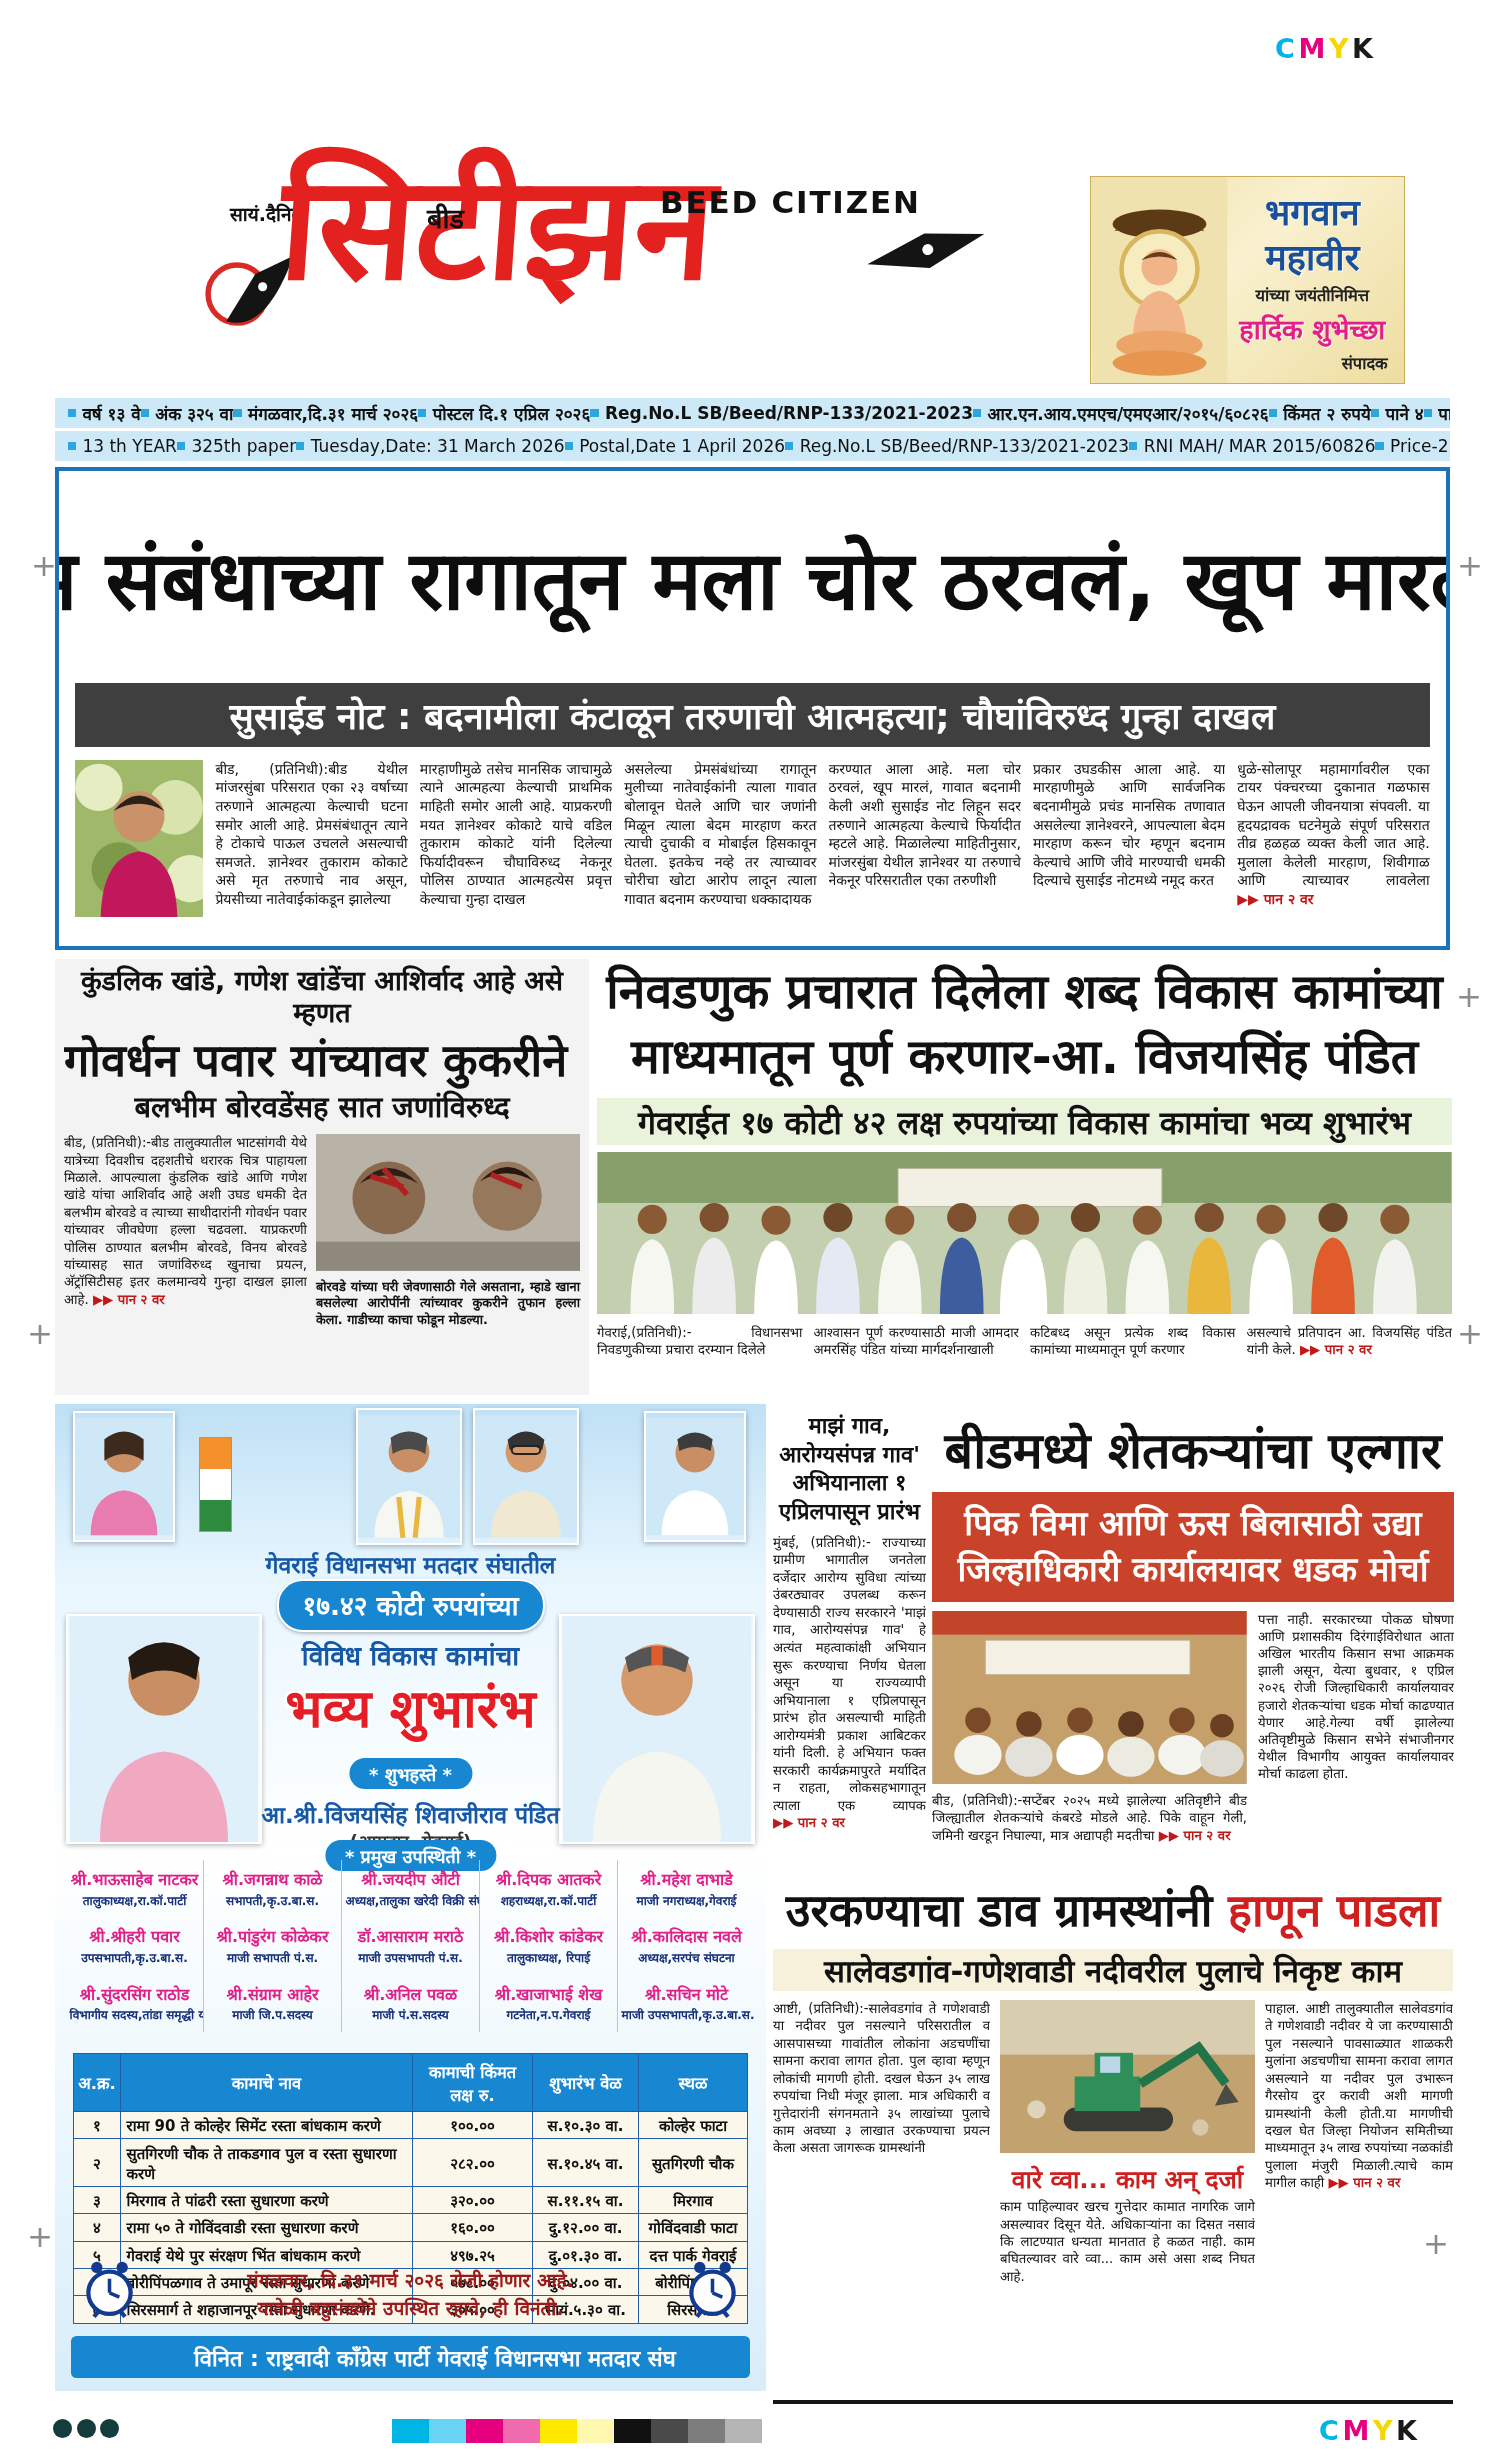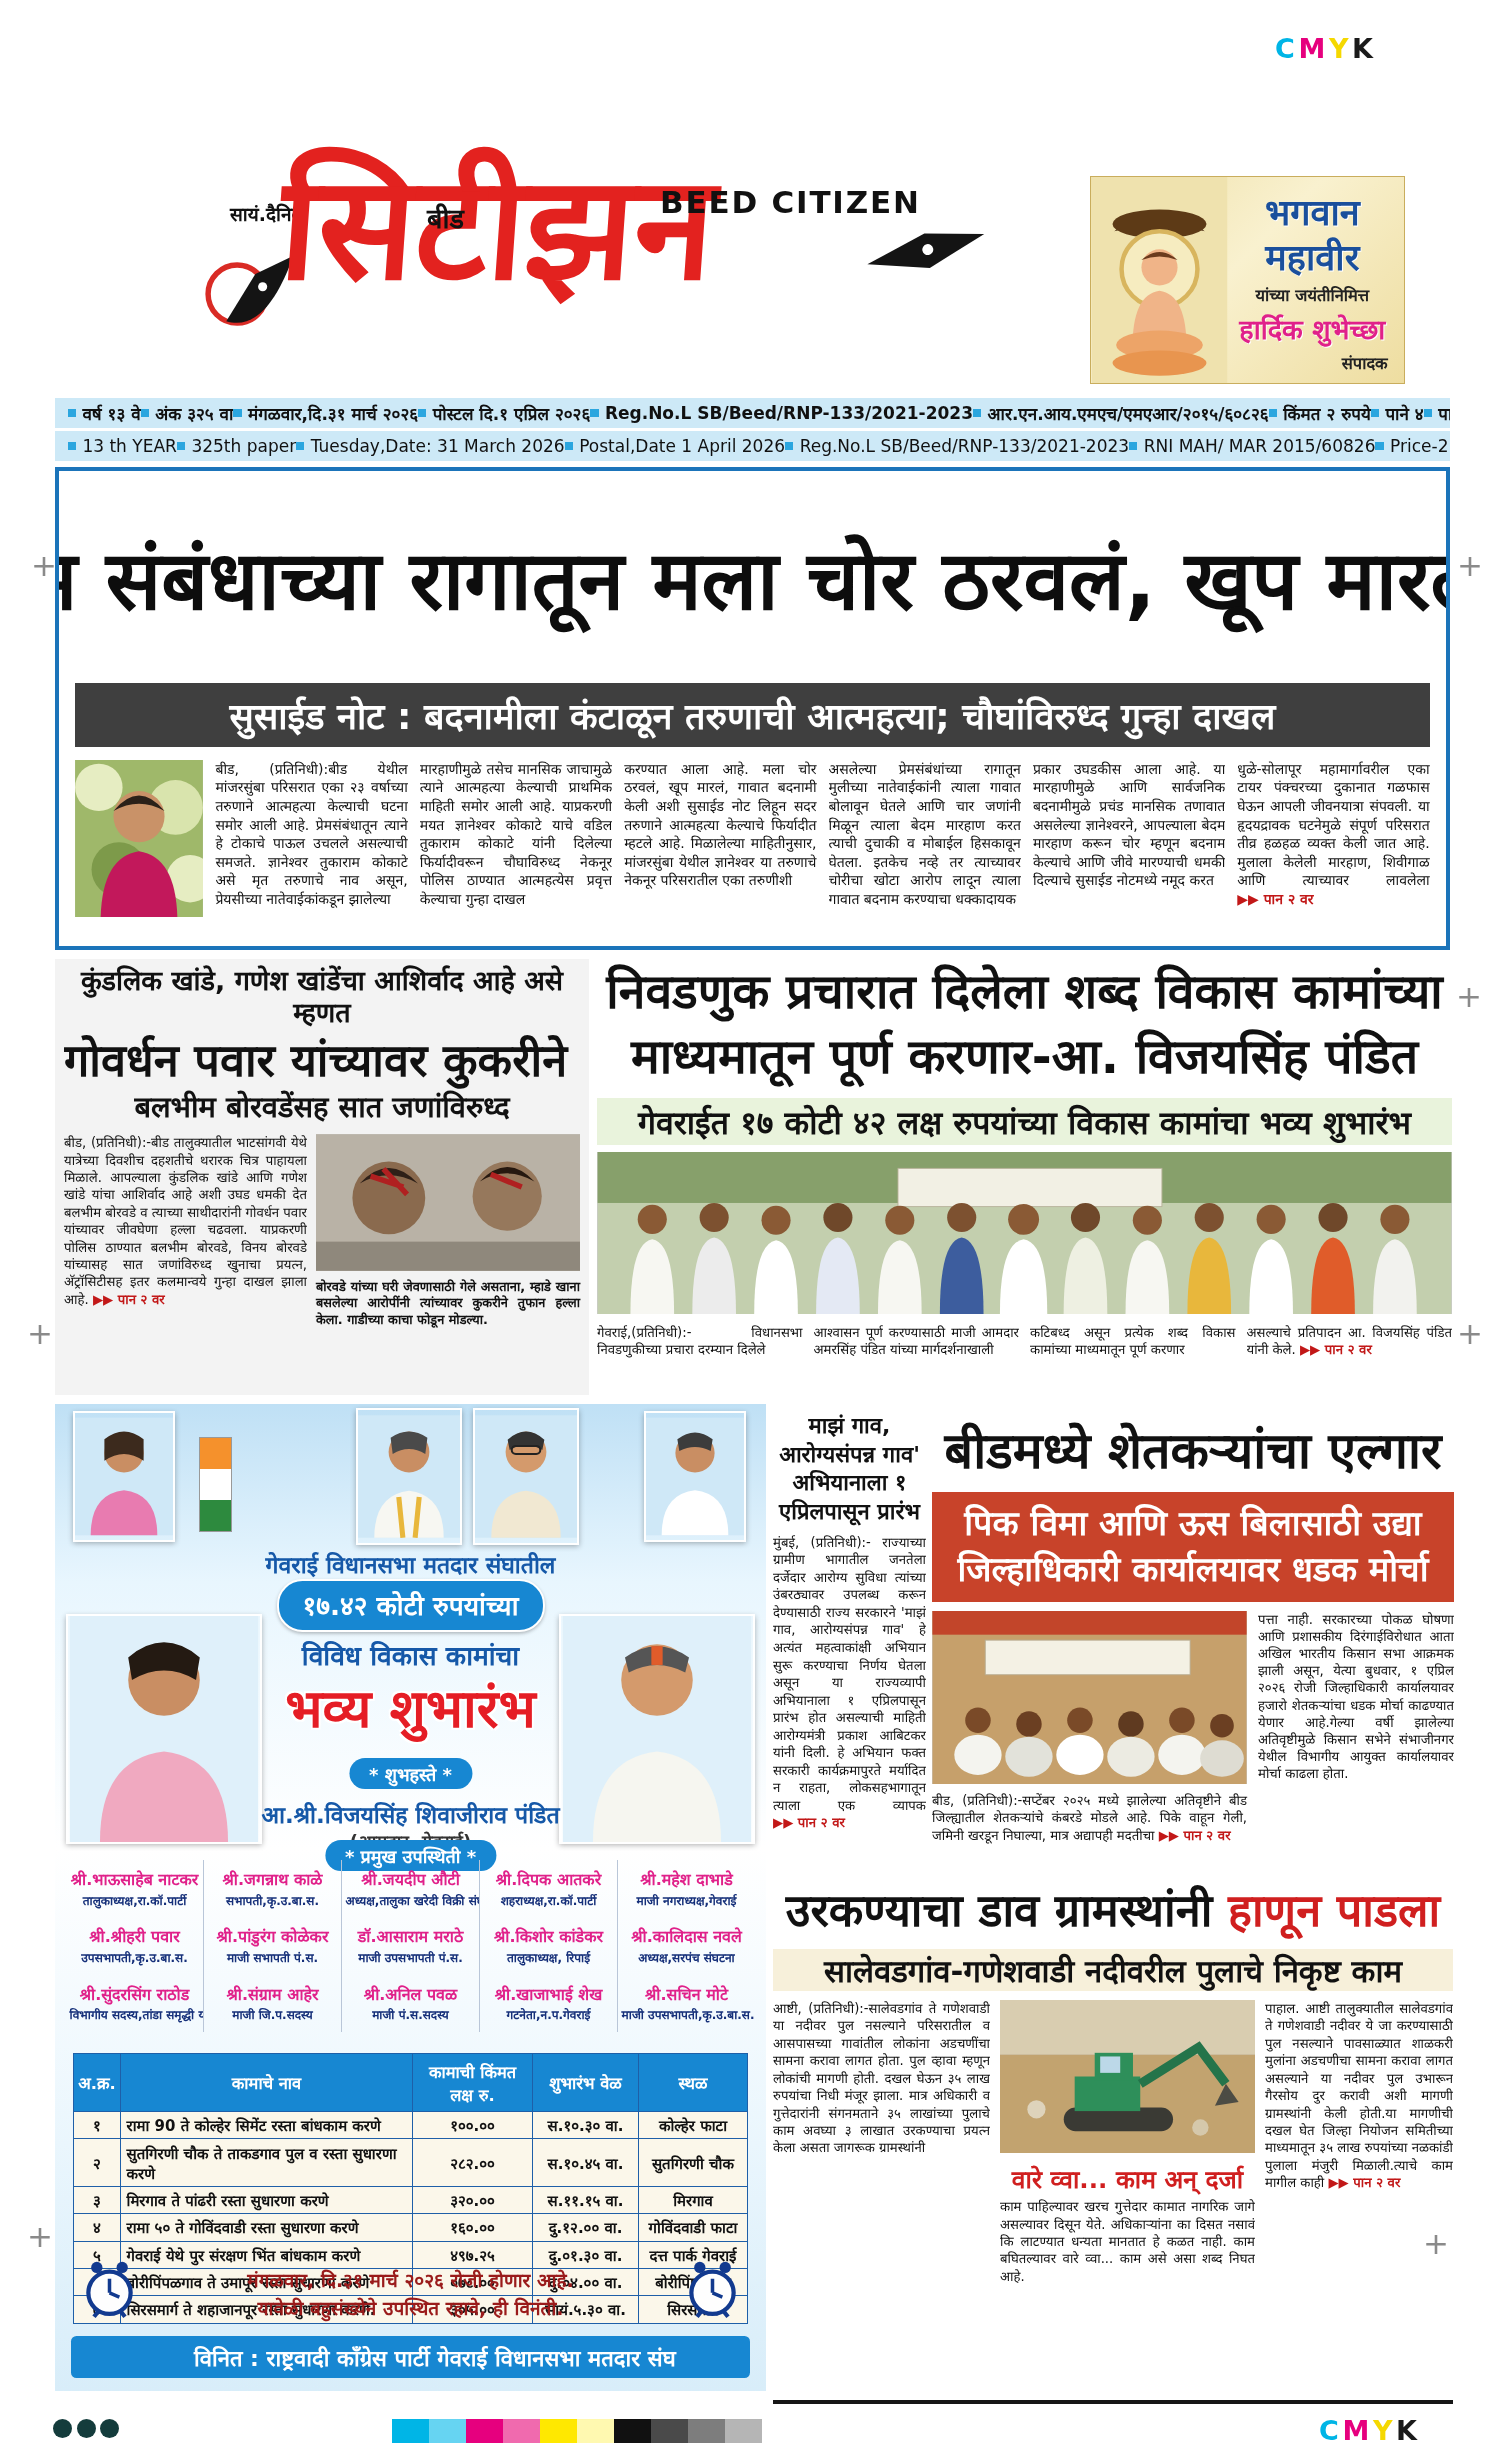--- a/index.html
+++ b/index.html
@@ -237,22 +237,22 @@
         <circle cx="26" cy="30" r="26" fill="#e6edc2"></circle>
           <circle cx="110" cy="52" r="30" fill="#d9e4ad"></circle>
         <circle cx="48" cy="120" r="30" fill="#7d9a4a"></circle>
           <circle cx="126" cy="130" r="26" fill="#e6edc2"></circle>
         <circle cx="70" cy="62" r="28" fill="#c99268"></circle>
         <path d="M42 56 Q70 22 98 56 Q70 40 42 56 Z" fill="#2b2119"></path>
         <path d="M28 172 Q30 106 70 100 Q110 106 112 172 Z" fill="#c2185b"></path>
       </svg>
       <div class="lead-col just">बीड, (प्रतिनिधी):बीड येथील मांजरसुंबा परिसरात एका २३ वर्षाच्या तरुणाने आत्महत्या केल्याची घटना समोर आली आहे. प्रेमसंबंधातून त्याने हे टोकाचे पाऊल उचलले असल्याची समजते. ज्ञानेश्वर तुकाराम कोकाटे असे मृत तरुणाचे नाव असून, प्रेयसीच्या नातेवाईकांकडून झालेल्या</div>
       <div class="lead-col just">मारहाणीमुळे तसेच मानसिक जाचामुळे त्याने आत्महत्या केल्याची प्राथमिक माहिती समोर आली आहे. याप्रकरणी मयत ज्ञानेश्वर कोकाटे याचे वडिल तुकाराम कोकाटे यांनी दिलेल्या फिर्यादीवरून चौघाविरुध्द नेकनूर पोलिस ठाण्यात आत्महत्येस प्रवृत्त केल्याचा गुन्हा दाखल</div>
+      <div class="lead-col just">असलेल्या प्रेमसंबंधांच्या रागातून मुलीच्या नातेवाईकांनी त्याला गावात बोलावून घेतले आणि चार जणांनी मिळून त्याला बेदम मारहाण करत त्याची दुचाकी व मोबाईल हिसकावून घेतला. इतकेच नव्हे तर त्याच्यावर चोरीचा खोटा आरोप लादून त्याला गावात बदनाम करण्याचा धक्कादायक</div>
       <div class="lead-col just">करण्यात आला आहे. मला चोर ठरवलं, खूप मारलं, गावात बदनामी केली अशी सुसाईड नोट लिहून सदर तरुणाने आत्महत्या केल्याचे फिर्यादीत म्हटले आहे. मिळालेल्या माहितीनुसार, मांजरसुंबा येथील ज्ञानेश्वर या तरुणाचे नेकनूर परिसरातील एका तरुणीशी</div>
-      <div class="lead-col just">असलेल्या प्रेमसंबंधांच्या रागातून मुलीच्या नातेवाईकांनी त्याला गावात बोलावून घेतले आणि चार जणांनी मिळून त्याला बेदम मारहाण करत त्याची दुचाकी व मोबाईल हिसकावून घेतला. इतकेच नव्हे तर त्याच्यावर चोरीचा खोटा आरोप लादून त्याला गावात बदनाम करण्याचा धक्कादायक</div>
       <div class="lead-col just">प्रकार उघडकीस आला आहे. या मारहाणीमुळे आणि सार्वजनिक बदनामीमुळे प्रचंड मानसिक तणावात असलेल्या ज्ञानेश्वरने, आपल्याला बेदम मारहाण करून चोर म्हणून बदनाम केल्याचे आणि जीवे मारण्याची धमकी दिल्याचे सुसाईड नोटमध्ये नमूद करत</div>
       <div class="lead-col just">
         <span>धुळे-सोलापूर महामार्गावरील एका टायर पंक्चरच्या दुकानात गळफास घेऊन आपली जीवनयात्रा संपवली. या हृदयद्रावक घटनेमुळे संपूर्ण परिसरात तीव्र हळहळ व्यक्त केली जात आहे. मुलाला केलेली मारहाण, शिवीगाळ आणि त्याच्यावर लावलेला</span>
         <span class="cont">▶▶ पान २ वर</span>
       </div>
     </div>
   </div>
 
   <div class="abs knife">
     <div class="knife-kicker">कुंडलिक खांडे, गणेश खांडेंचा आशिर्वाद आहे असे म्हणत</div>

